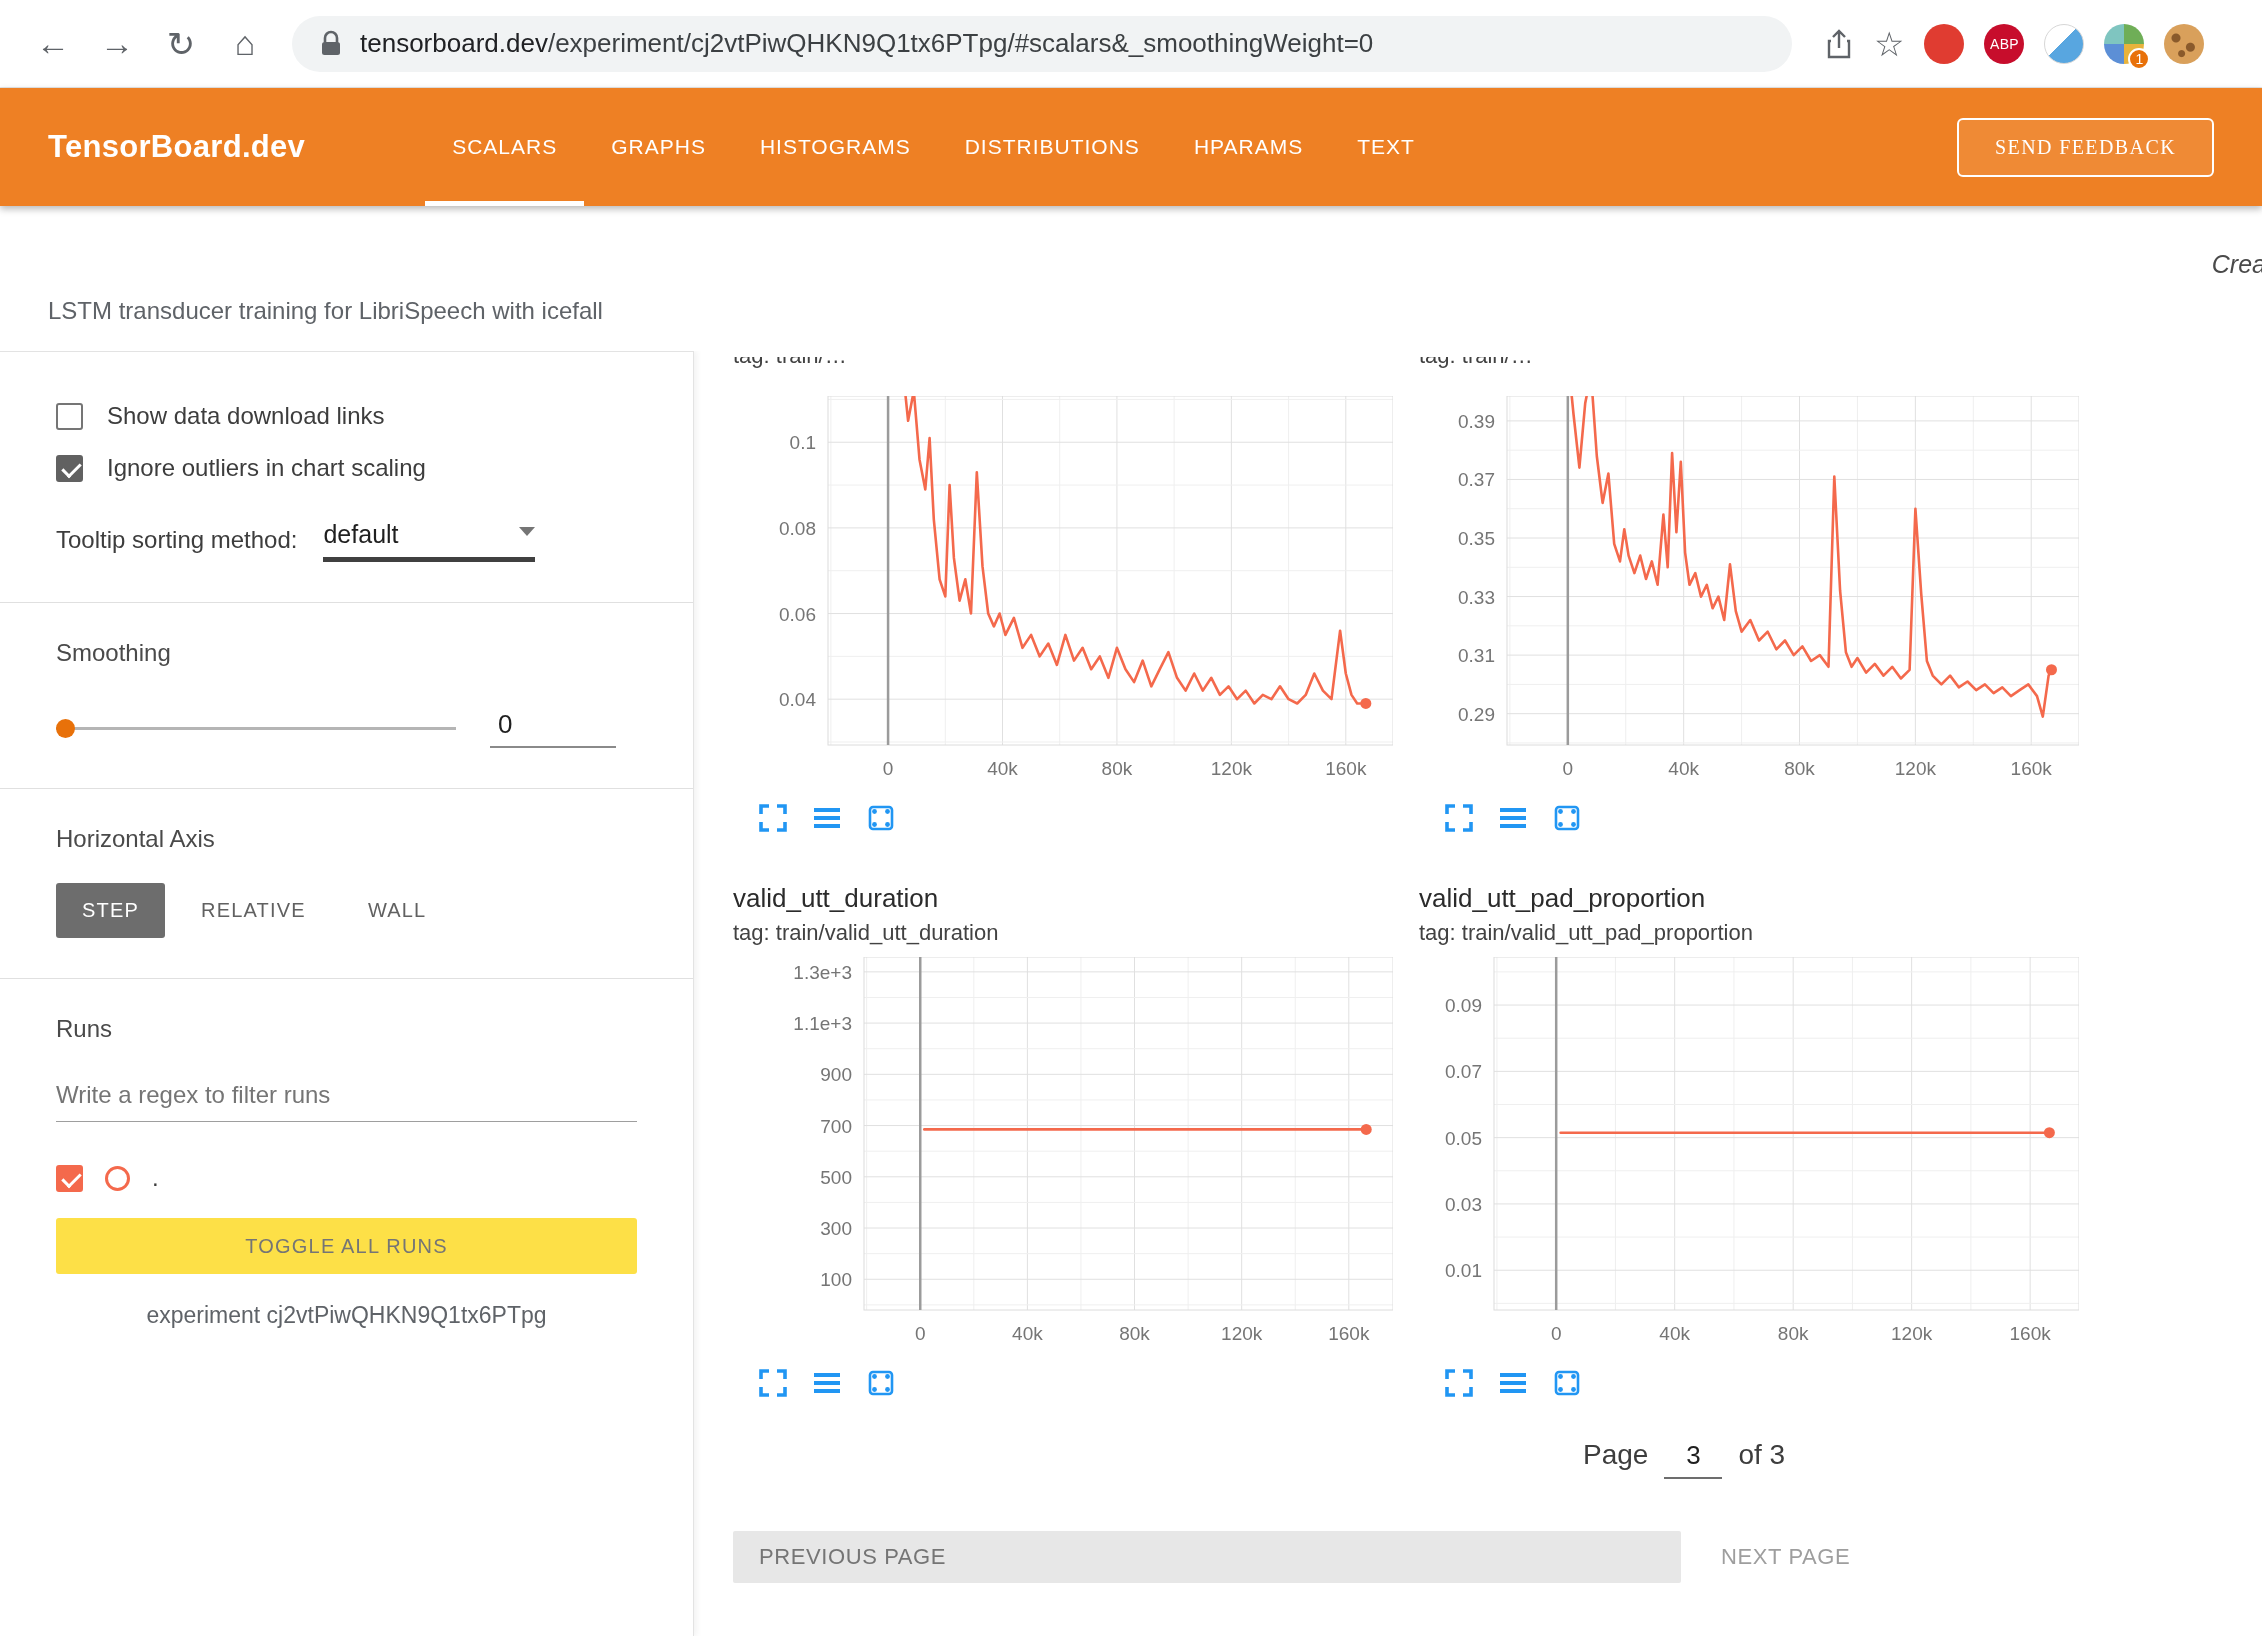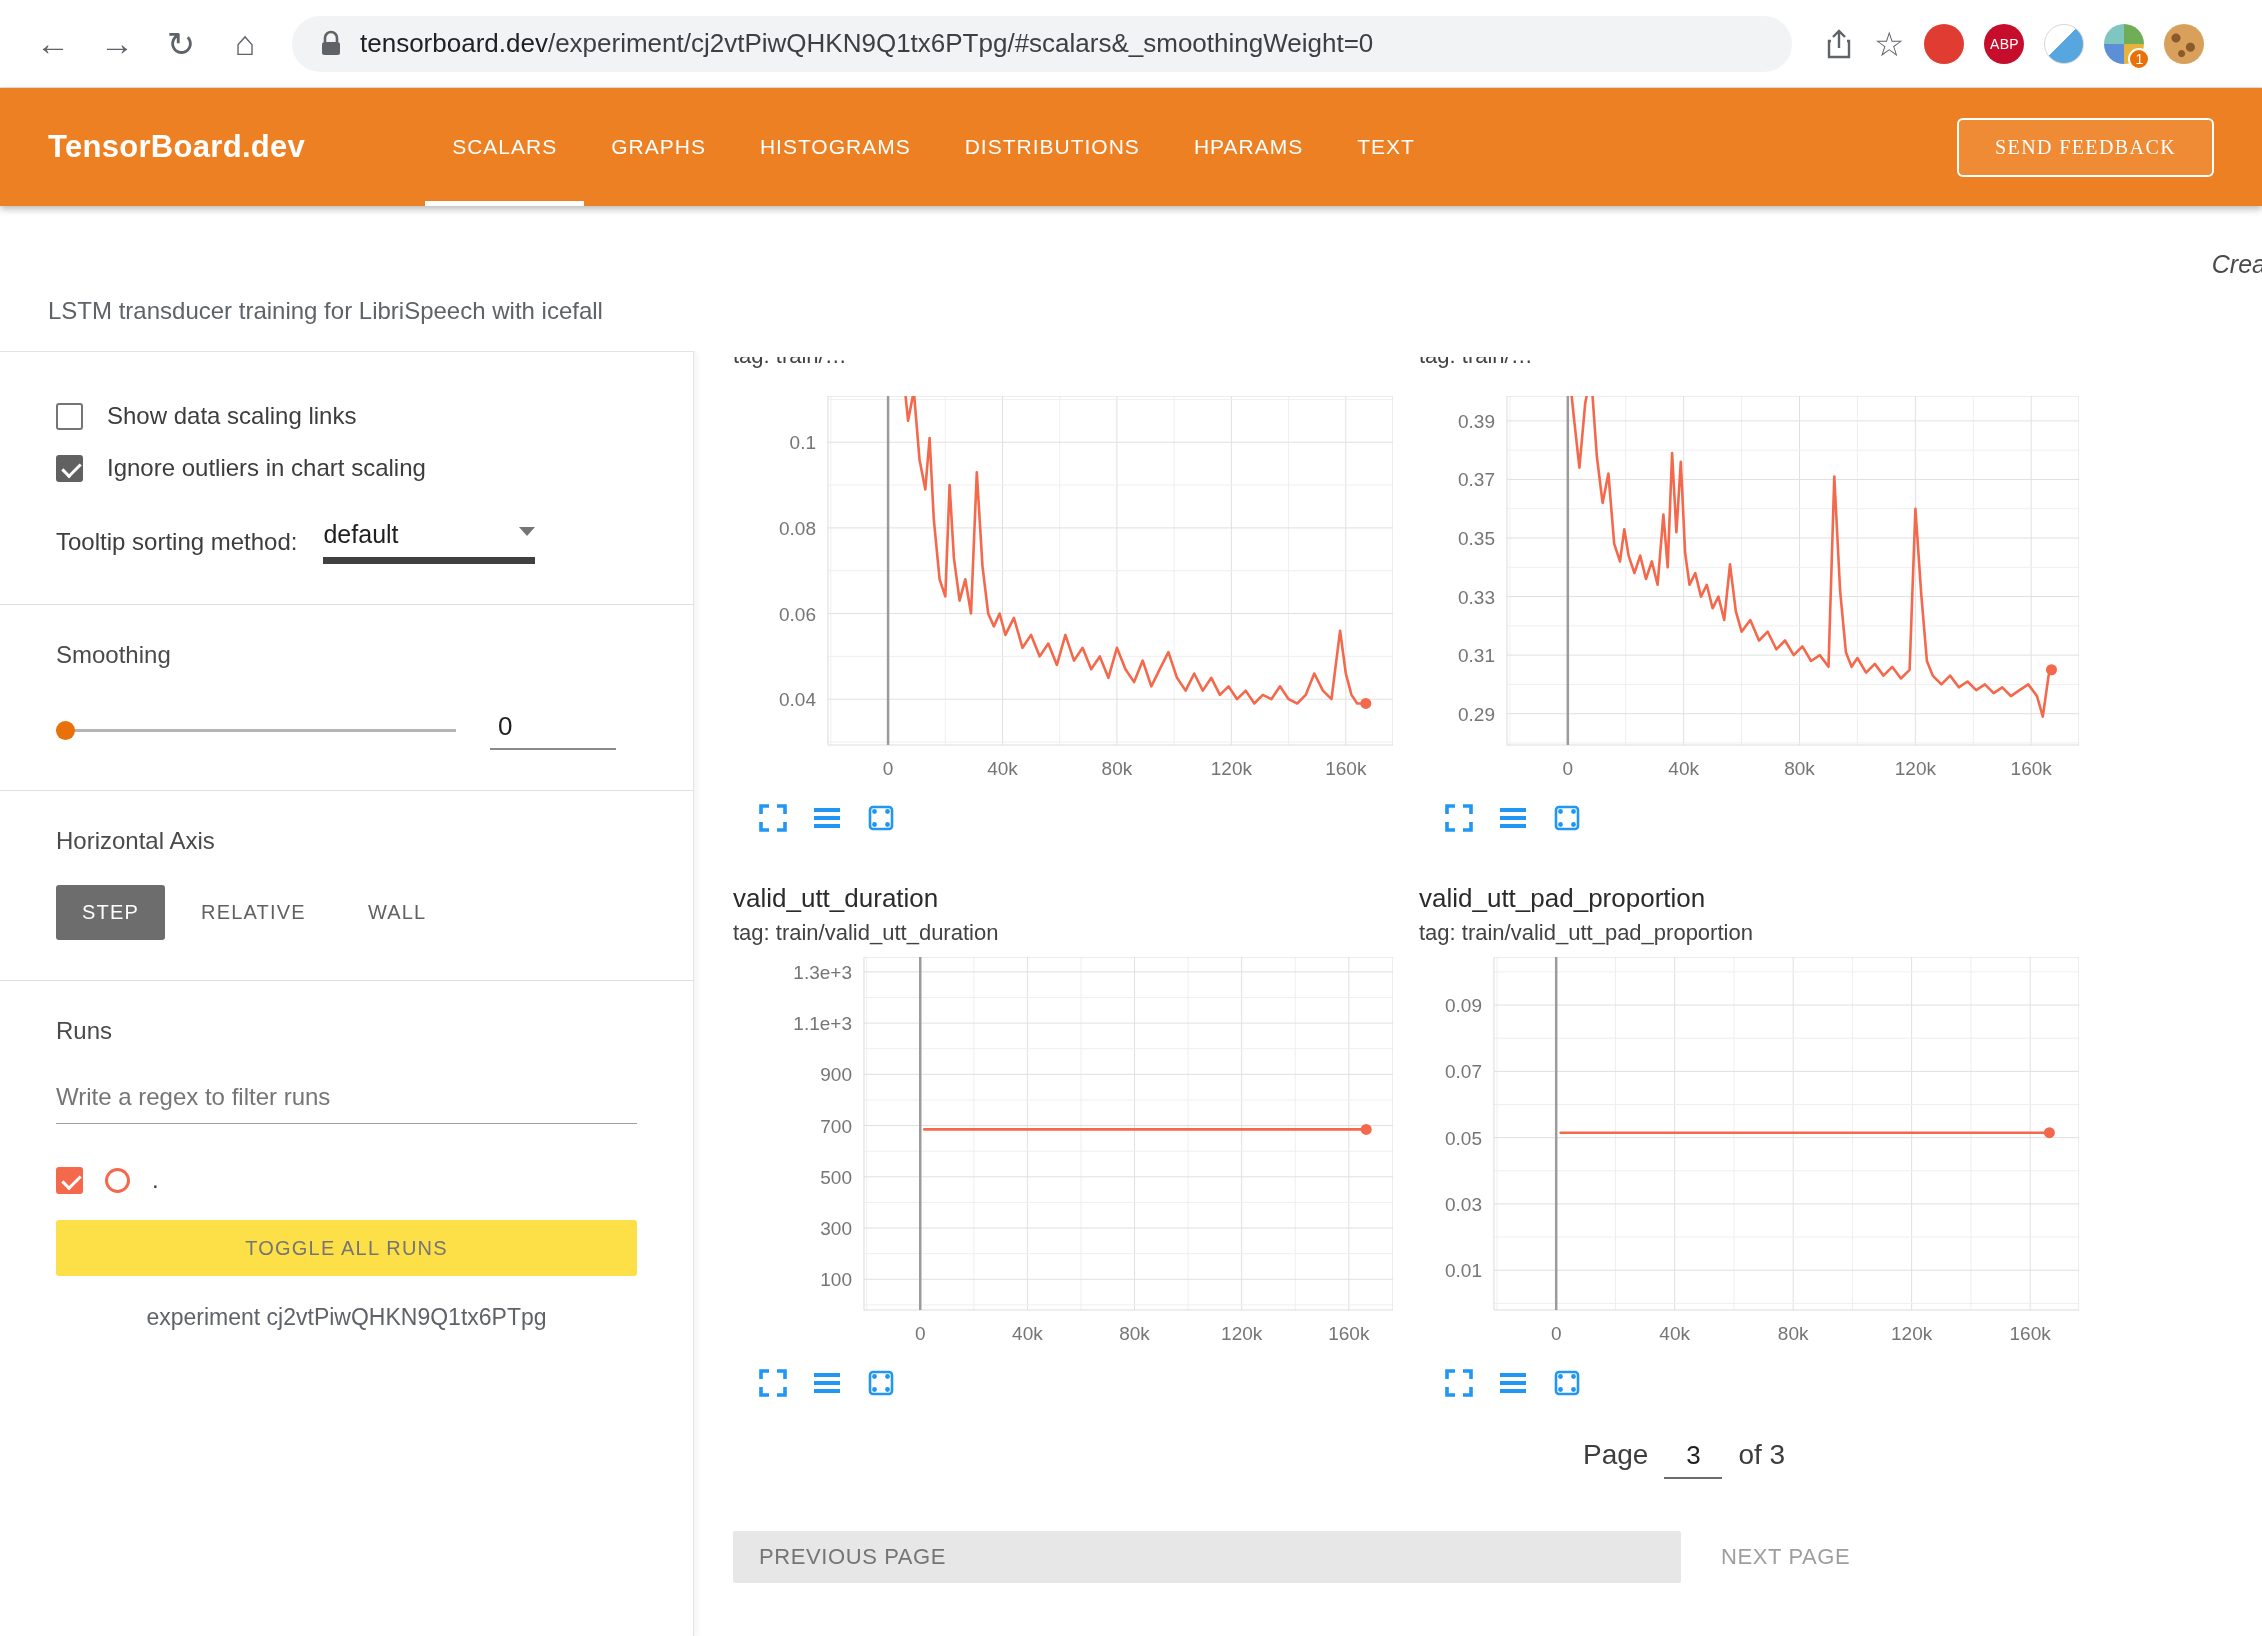--- a/index.html
+++ b/index.html
@@ -44,21 +44,21 @@
   .content { display:flex; height:1285px; }
   .sidebar { width:694px; flex:none; background:#fff; border-top:1px solid #e3e3e3; border-right:1px solid #e3e3e3; box-shadow:3px 0 6px rgba(0,0,0,.05); padding:50px 56px 0; }
   .cbx-row { display:flex; align-items:center; gap:24px; margin-bottom:24px; cursor:pointer; }
   .cbx { width:27px; height:27px; border:2px solid #757575; border-radius:3px; position:relative; flex:none; background:#fff; }
   .cbx.checked { background:#616161; border-color:#616161; }
   .cbx.checked.orange { background:#f4694c; border-color:#f4694c; }
   .cbx.checked::after { content:""; position:absolute; left:8px; top:2px; width:8px; height:15px; border:solid #fff; border-width:0 3px 3px 0; transform:rotate(45deg); }
   .cbx-label { font-size:24px; color:#3d3d3d; }
   .tooltip-row { display:flex; align-items:flex-end; gap:26px; margin-top:38px; }
   .tooltip-label { font-size:24px; color:#3d3d3d; padding-bottom:8px; }
-  .dropdown { width:212px; display:flex; justify-content:space-between; align-items:center; border-bottom:7px solid #404040; padding-bottom:8px; cursor:pointer; }
+  .dropdown { width:212px; display:flex; justify-content:space-between; align-items:center; border-bottom:5px solid #404040; padding-bottom:8px; cursor:pointer; }
   .dropdown .val { font-size:25px; color:#1f1f1f; }
   .caret { width:0; height:0; border-left:8px solid transparent; border-right:8px solid transparent; border-top:9px solid #757575; margin-bottom:6px; }
   .divider { height:1px; background:#e0e0e0; margin:40px -56px 0; }
   .section-label { font-size:24px; color:#4a4a4a; margin-top:36px; }
   .slider-row { display:flex; align-items:center; margin-top:40px; }
   .slider { position:relative; width:400px; height:20px; flex:none; cursor:pointer; }
   .slider .track { position:absolute; left:0; right:0; top:9px; height:3px; background:#b5b5b5; }
   .slider .thumb { position:absolute; left:0; top:1px; width:19px; height:19px; border-radius:50%; background:#e8710a; }
   .slider-value { width:126px; margin-left:34px; border:none; border-bottom:2px solid #8a8a8a; font-size:26px; color:#1f1f1f; padding:2px 8px 6px; font-family:inherit; outline:none; background:transparent; }
   .axis-btns { display:flex; align-items:center; gap:10px; margin-top:30px; }
@@ -141,21 +141,21 @@
   <div class="subheader">
     <span class="created-clip">Crea</span>
     <div class="exp-title">LSTM transducer training for LibriSpeech with icefall</div>
   </div>
 
   <div class="content">
 
     <div class="sidebar">
       <div class="cbx-row">
         <span class="cbx"></span>
-        <span class="cbx-label">Show data scaling links</span>
+        <span class="cbx-label">Show data download links</span>
       </div>
       <div class="cbx-row">
         <span class="cbx checked"></span>
         <span class="cbx-label">Ignore outliers in chart scaling</span>
       </div>
 
       <div class="tooltip-row">
         <span class="tooltip-label">Tooltip sorting method:</span>
         <div class="dropdown">
           <span class="val">default</span>

